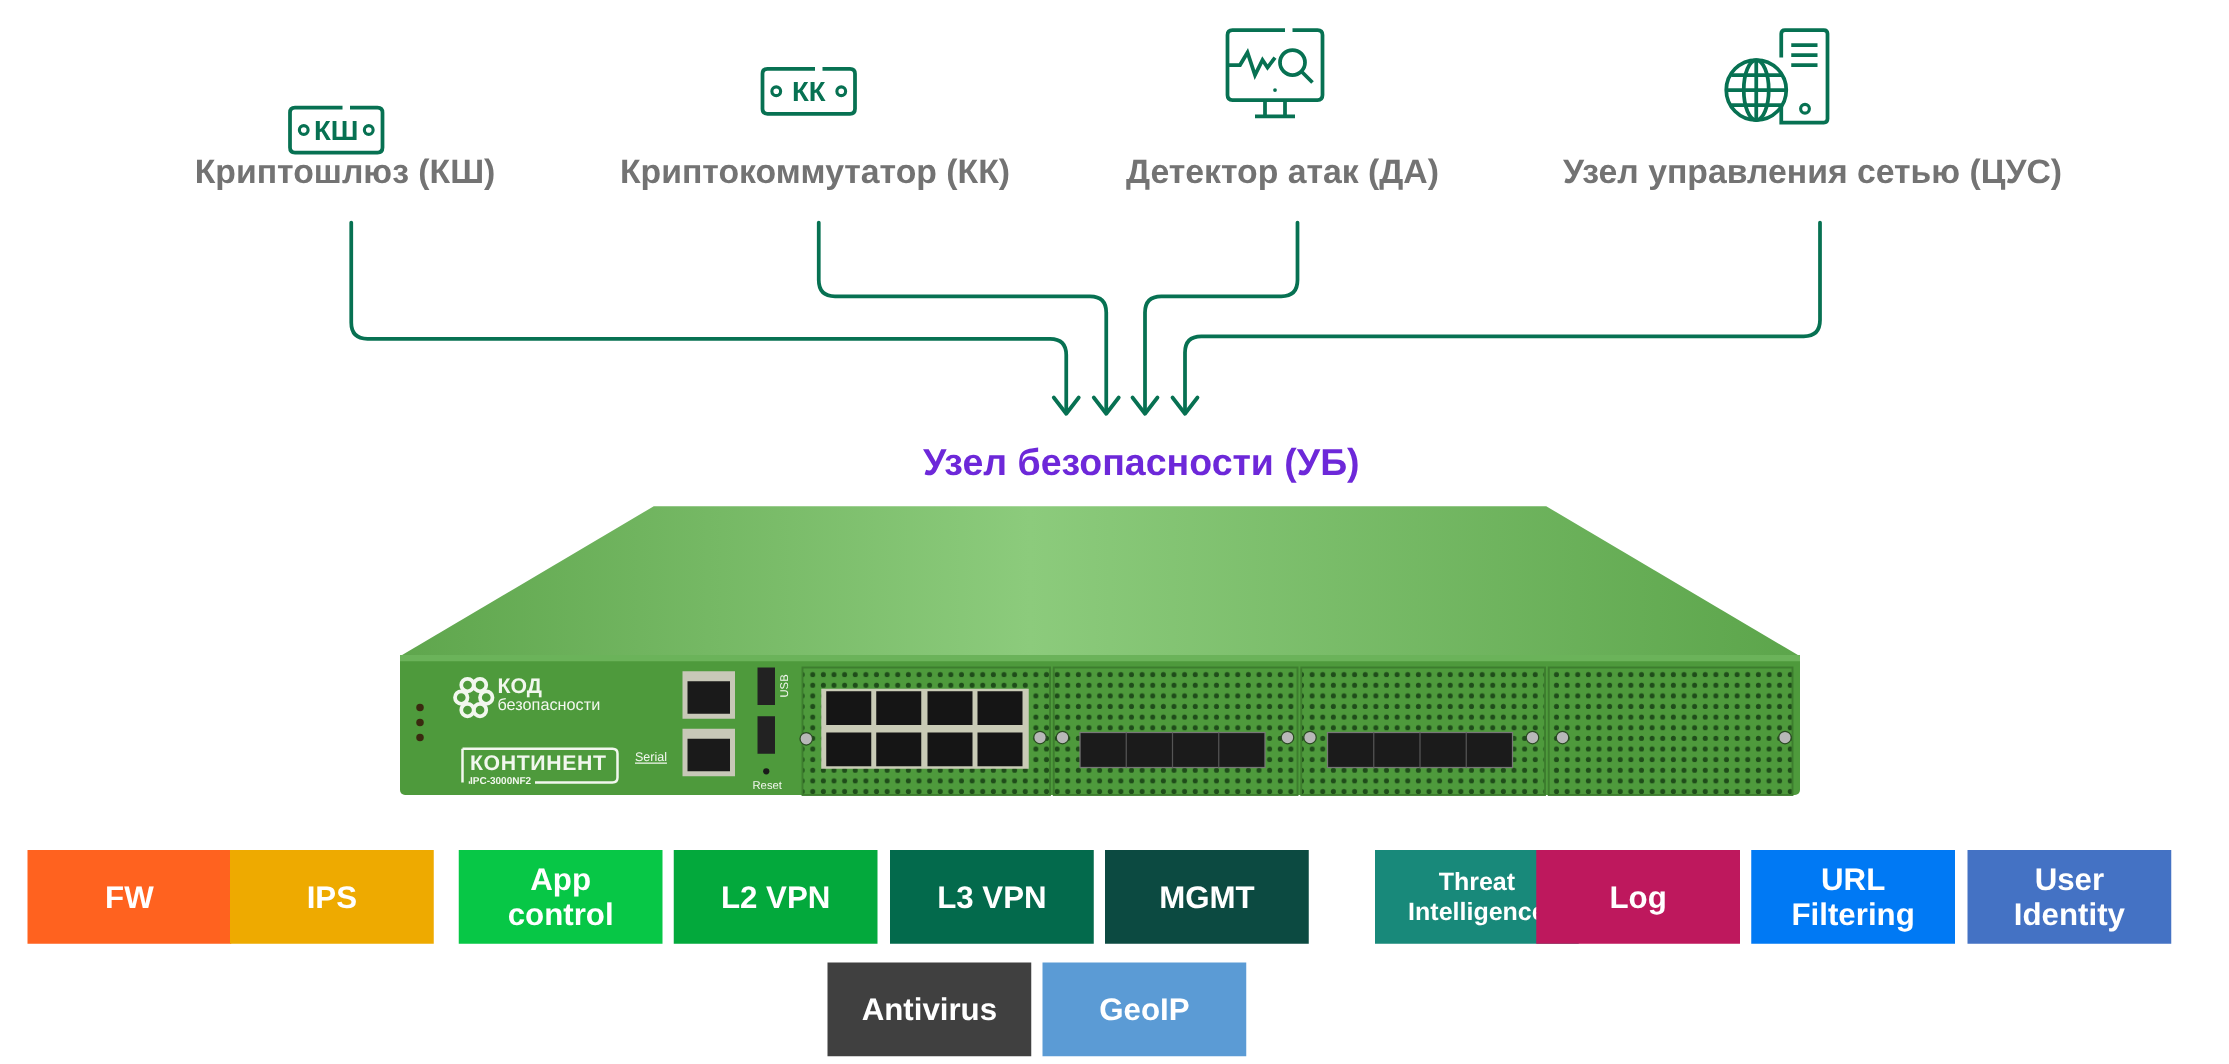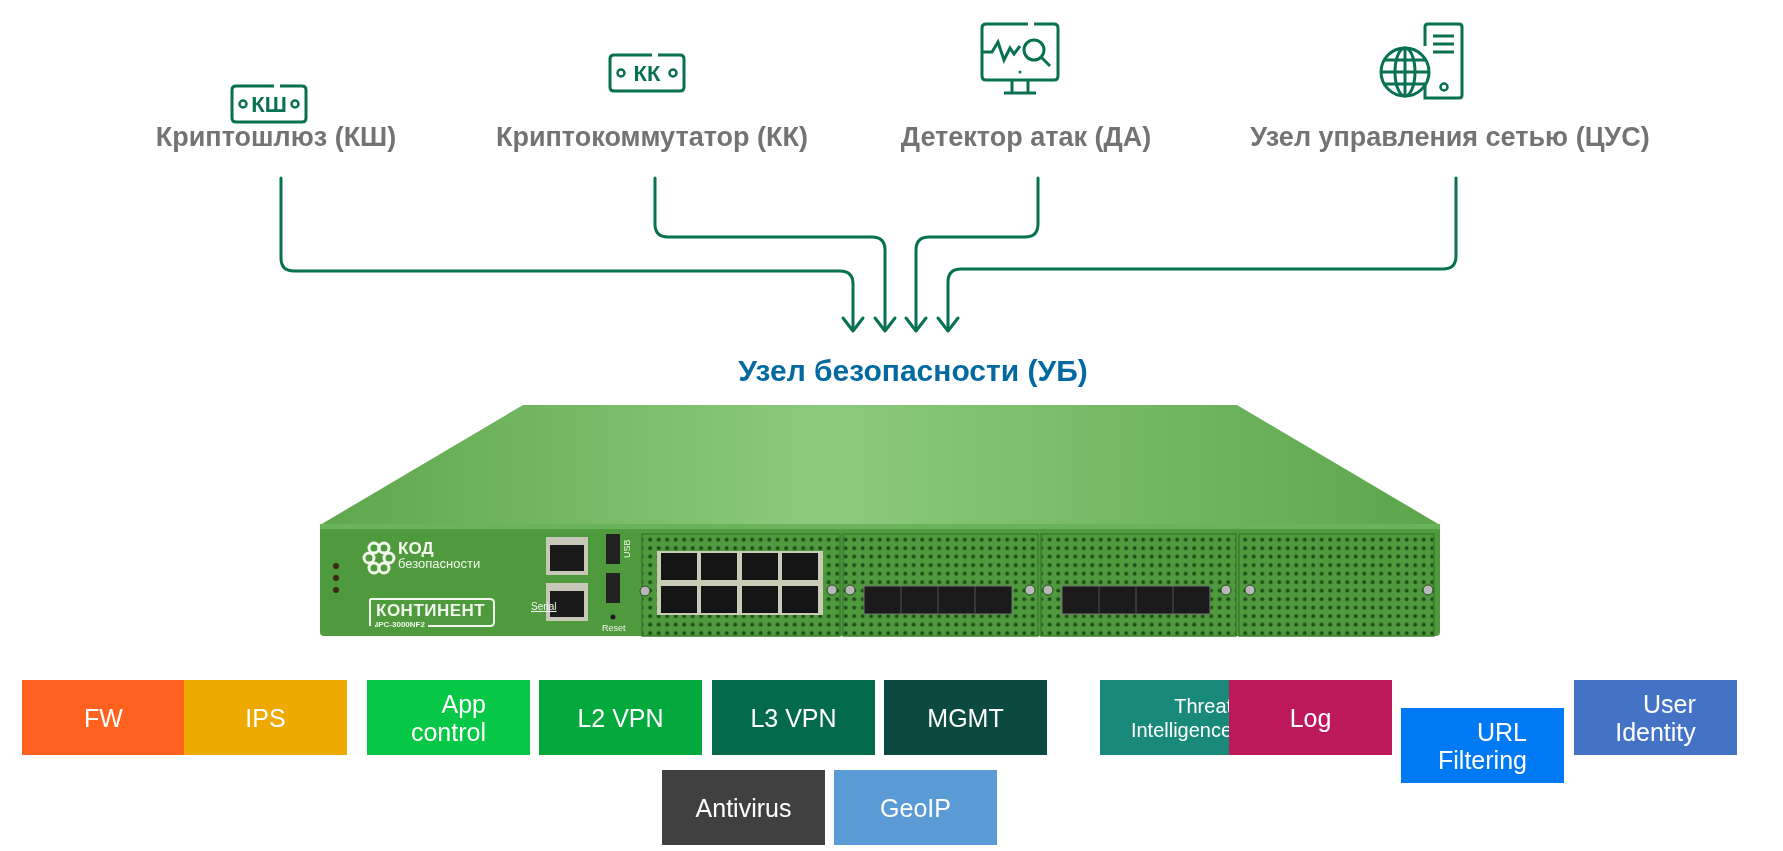--- a/index.html
+++ b/index.html
@@ -1,21 +1,21 @@
 <!DOCTYPE html>
 <html><head>
 <meta charset="utf-8">
 <style>
   html,body{margin:0;padding:0;background:#ffffff;}
   body{width:1783px;height:851px;position:relative;overflow:hidden;font-family:"Liberation Sans",sans-serif;}
   .node-label{position:absolute;top:122px;font-weight:bold;font-size:27px;color:#737373;white-space:nowrap;transform:translateX(-50%);}
   .node-icon{position:absolute;}
   #connectors{position:absolute;left:0;top:0;}
-  .main-title{position:absolute;left:913px;top:354px;transform:translateX(-50%);font-weight:bold;font-size:30px;color:#0369a1;white-space:nowrap;}
-  .tile{position:absolute;width:163px;height:75px;display:flex;align-items:center;justify-content:center;text-align:right;color:#fff;font-weight:normal;font-size:25px;line-height:28px;}
+  .main-title{position:absolute;left:913px;top:354px;transform:translateX(-50%);font-weight:bold;font-size:30px;color:#6d28d9;white-space:nowrap;}
+  .tile{position:absolute;width:163px;height:75px;display:flex;align-items:center;justify-content:center;text-align:center;color:#fff;font-weight:bold;font-size:25px;line-height:28px;}
   .tile.small{font-size:20px;line-height:24px;}
   .tile span{display:block;white-space:pre-line;}
   #device{position:absolute;left:0;top:0;}
   .dev-text{position:absolute;color:#f2f7ee;white-space:nowrap;}
 </style>
 </head>
 <body>
 
 <div class="node-icon" style="left:230px;top:53px;width:75px;height:40px;margin-top:31px;">
   <svg width="78" height="40" viewBox="0 0 78 40">
@@ -162,21 +162,21 @@
       <circle cx="1226" cy="590" r="5"></circle>
     <circle cx="1250" cy="590" r="5"></circle>
       <circle cx="1428" cy="590" r="5"></circle>
   </g>
 </svg>
 
 <div class="dev-text" style="left:398px;top:539px;font-size:17px;font-weight:bold;">КОД</div>
 <div class="dev-text" style="left:398px;top:556px;font-size:13px;">безопасности</div>
 <div class="dev-text" style="left:376px;top:601px;font-size:17px;font-weight:bold;letter-spacing:0.5px;">КОНТИНЕНТ</div>
 <div class="dev-text" style="left:376px;top:620px;font-size:8px;font-weight:bold;background:#4E9A3C;padding-right:3px;">IPC-3000NF2</div>
-<div class="dev-text" style="left:531px;top:601px;font-size:10px;text-decoration:underline;">Serial</div>
+<div class="dev-text" style="left:508px;top:601px;font-size:10px;text-decoration:underline;">Serial</div>
 <div class="dev-text" style="left:622px;top:558px;font-size:9px;transform:rotate(-90deg);transform-origin:left top;">USB</div>
 <div class="dev-text" style="left:602px;top:623px;font-size:9px;">Reset</div>
 
 <div id="tiles-row1">
   <div class="tile" style="left: 22px; top: 680px; background: rgb(255, 98, 31);">
       <span>FW</span>
     </div>
   <div class="tile" style="left: 184px; top: 680px; background: rgb(238, 170, 0);">
       <span>IPS</span>
     </div>
@@ -193,21 +193,21 @@
   <div class="tile" style="left: 884px; top: 680px; background: rgb(12, 74, 65);">
       <span>MGMT</span>
     </div>
   <div class="tile small" style="left: 1100px; top: 680px; background: rgb(24, 137, 122);">
       <span>Threat
 Intelligence</span>
     </div>
   <div class="tile" style="left: 1229px; top: 680px; background: #be185d;">
       <span>Log</span>
     </div>
-  <div class="tile" style="left: 1401px; top: 680px; background: rgb(0, 121, 244); margin-top: 28px;">
+  <div class="tile" style="left: 1401px; top: 680px; background: rgb(0, 121, 244);">
       <span>URL
 Filtering</span>
     </div>
   <div class="tile" style="left: 1574px; top: 680px; background: rgb(68, 114, 196);">
       <span>User
 Identity</span>
     </div>
 </div>
 <div id="tiles-row2">
   <div class="tile" style="left: 662px; top: 770px; background: rgb(64, 64, 64);">

